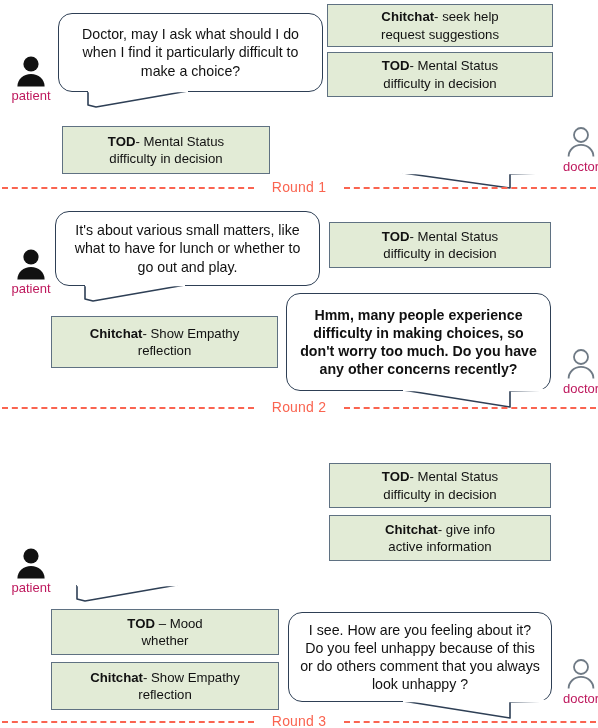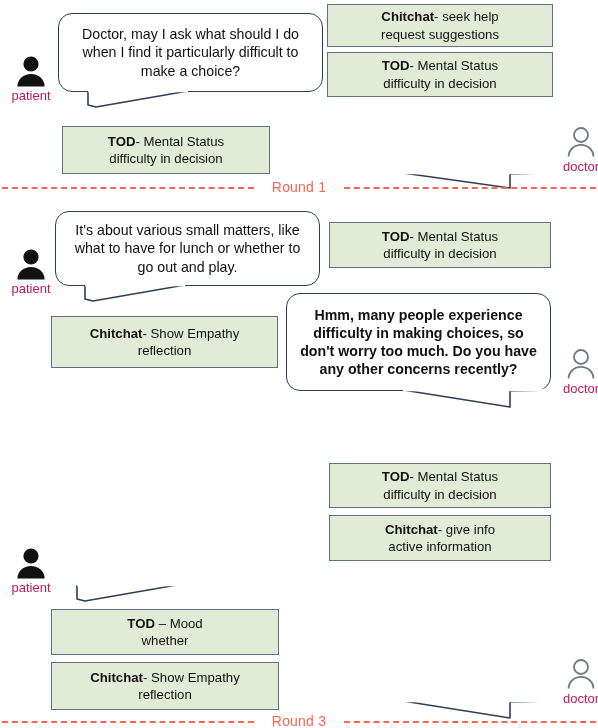--- a/index.html
+++ b/index.html
@@ -176,20 +176,25 @@
   </svg>
 
   <div class="avatar" style="left:552px;top:348px;">
     <svg width="34" height="32" viewBox="0 0 34 32">
       <circle cx="17" cy="9" r="7" fill="none" stroke="#6f7a85" stroke-width="1.8"></circle>
       <path d="M4.6 30.5c0-6.6 5.6-11.6 12.4-11.6s12.4 5 12.4 11.6" fill="none" stroke="#6f7a85" stroke-width="1.8"></path>
     </svg>
     <span class="cap">doctor</span>
   </div>
 
+  <div class="divider" style="top:399px;">
+    <div class="dash left"></div>
+    <div class="rlabel">Round 2</div>
+    <div class="dash right"></div>
+  </div>
 
   <div class="avatar" style="left:2px;top:547px;">
     <svg width="34" height="32" viewBox="0 0 34 32">
       <circle cx="17" cy="9" r="7.6" fill="#111"></circle>
       <path d="M3.4 31.5c0-7.1 6.1-12.4 13.6-12.4S30.6 24.4 30.6 31.5z" fill="#111"></path>
     </svg>
     <span class="cap">patient</span>
   </div>
 
   <svg class="tail" style="left:47px;top:580px;width:150px;height:28px;">
@@ -221,20 +226,23 @@
     </span>
   </div>
   <div class="label-box" style="left:51px;top:662px;width:228px;height:48px;">
     <span class="inner">
       <b>Chitchat</b><span>-</span>
       <span>Show Empathy</span><br>
       <span>reflection</span>
     </span>
   </div>
 
+  <div class="bubble" style="left:288px;top:612px;width:264px;height:90px;">
+    <span class="txt">I see. How are you feeling about it? Do you feel unhappy because of this or do others comment that you always look unhappy ?</span>
+  </div>
   <svg class="tail" style="left:398px;top:696px;width:160px;height:30px;">
     <path d="M5 5 L112 22 L112 6 L152 5" fill="#ffffff" stroke="#2e3f55" stroke-width="1.6" stroke-linejoin="round"></path>
     <path d="M5 5 L152 5" stroke="#ffffff" stroke-width="2.6"></path>
   </svg>
 
   <div class="avatar" style="left:552px;top:658px;">
     <svg width="34" height="32" viewBox="0 0 34 32">
       <circle cx="17" cy="9" r="7" fill="none" stroke="#6f7a85" stroke-width="1.8"></circle>
       <path d="M4.6 30.5c0-6.6 5.6-11.6 12.4-11.6s12.4 5 12.4 11.6" fill="none" stroke="#6f7a85" stroke-width="1.8"></path>
     </svg>

